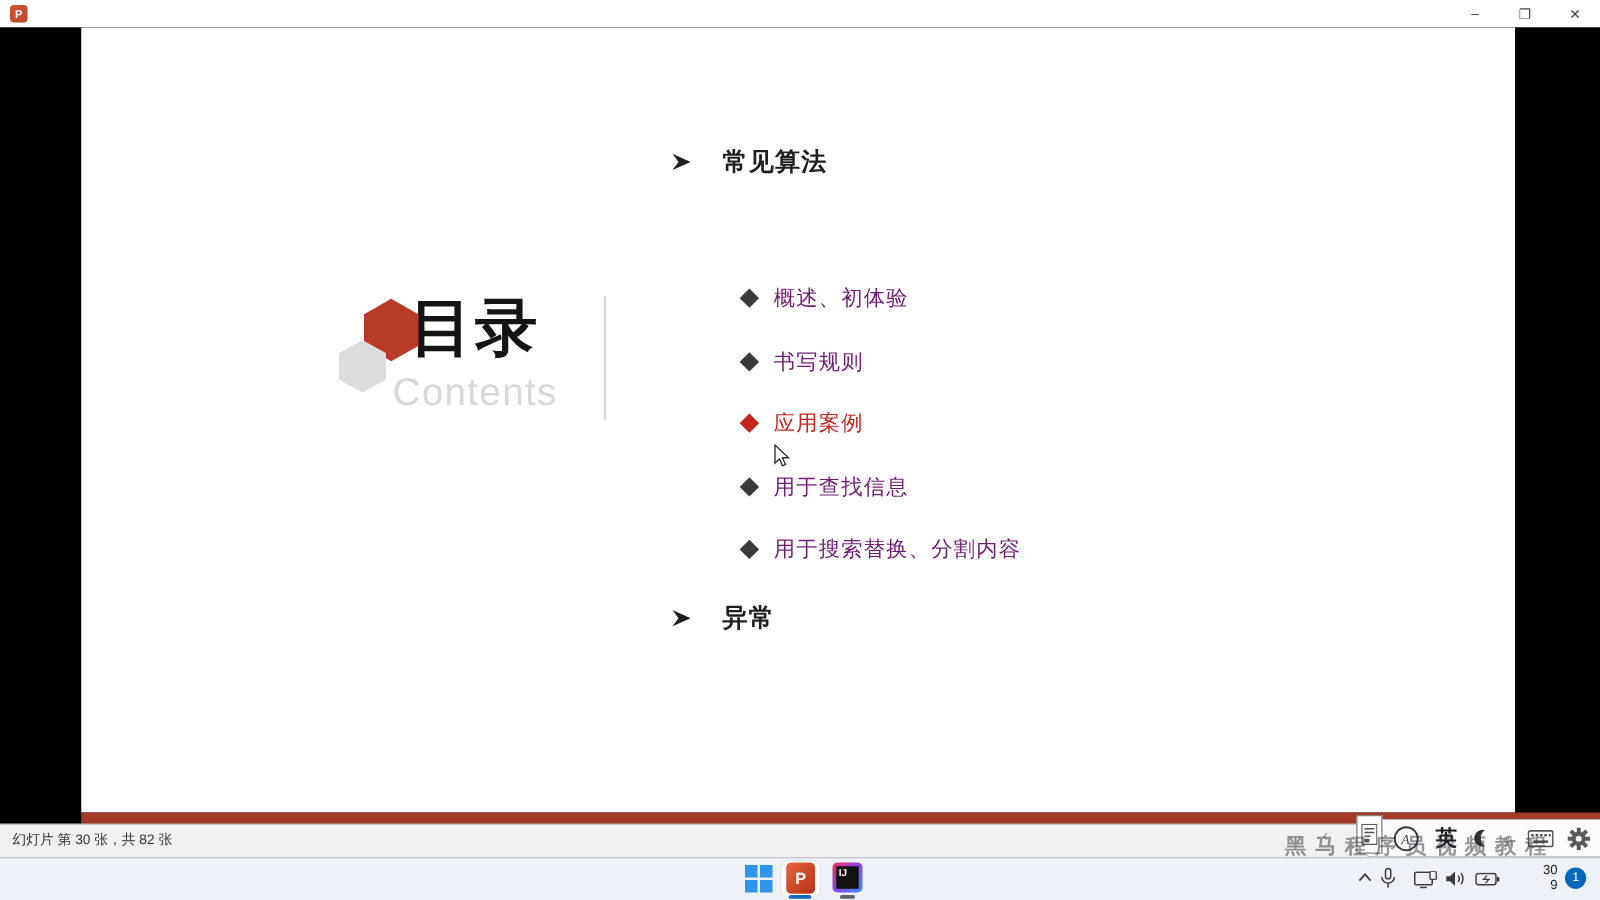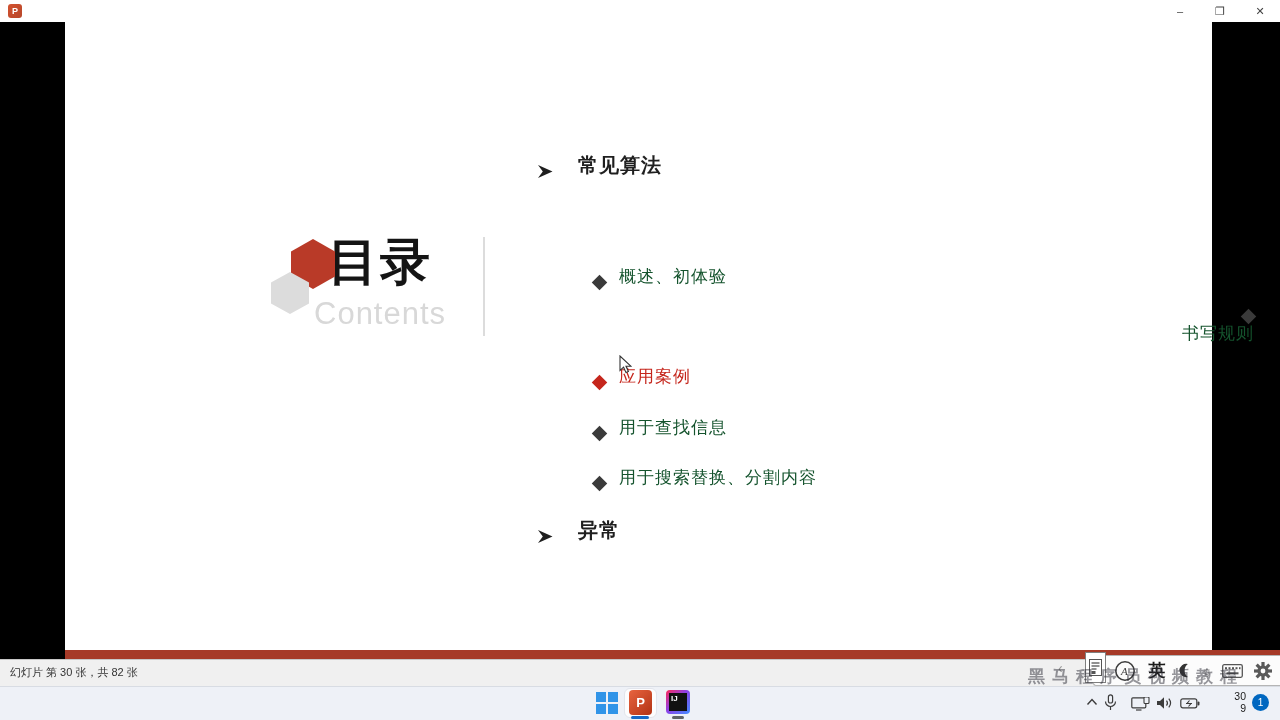--- a/index.html
+++ b/index.html
@@ -23,25 +23,25 @@
 
   
   .hex{clip-path:polygon(50% 0,100% 25%,100% 75%,50% 100%,0 75%,0 25%);}
   .hex-red{left:291px;top:239px;width:44px;height:50px;background:#b93a28;z-index:1;}
   .hex-gray{left:271px;top:272px;width:38px;height:42px;background:#dcdcdc;z-index:2;}
   .logo-title{left:328px;top:234px;font-size:50px;line-height:56px;font-weight:bold;color:#141414;letter-spacing:2px;}
   .logo-sub{left:277px;top:297px;font-size:31px;line-height:34px;color:#d8d8d8;letter-spacing:1px;margin-left:37px;}
   .logo-divider{left:483px;top:237px;width:2px;height:99px;background:#dcdcdc;}
 
   
-  .toc-row{display:flex;align-items:flex-end;height:28px;left:537px;width:660px;margin-top:36px;}
+  .toc-row{display:flex;align-items:center;height:28px;left:537px;width:660px;}
   .toc-row .txt{color:#1f1f1f;}
   .lvl1 .txt{font-size:20px;font-weight:bold;margin-left:24px;letter-spacing:1px;}
   .lvl2{padding-left:57px;}
-  .lvl2 .txt{font-size:17px;margin-left:14px;color:#14532d;letter-spacing:1px;}
+  .lvl2 .txt{font-size:17px;margin-left:14px;color:#701a75;letter-spacing:1px;}
   .diamond{width:11px;height:11px;background:#3a3a3a;transform:rotate(45deg);flex:0 0 auto;}
   .toc-row.hot .diamond{background:#c5261c;}
   .toc-row.hot .txt{color:#c5261c;}
   .arrow-bullet{flex:0 0 auto;display:block;}
 
   
   .statusbar{left:0;top:659px;width:1280px;height:27px;background:#f0f0f0;border-top:1px solid #c7c7c7;box-sizing:border-box;}
   .status-text{left:10px;top:659px;height:27px;line-height:27px;font-size:11px;color:#333;}
 
   
@@ -107,21 +107,21 @@
     <div class="abs toc-row lvl1" style="left:472px;top:93px;">
       <svg class="arrow-bullet" width="17" height="15" viewBox="0 0 17 15">
           <path d="M1 1 L15.5 7.5 L1 14 L5.8 7.5 Z" fill="#1f1f1f"></path>
         </svg>
       <span class="txt">常见算法</span>
     </div>
     <div class="abs toc-row lvl2" style="left:472px;top:202px;">
       <span class="diamond"></span>
       <span class="txt">概述、初体验</span>
     </div>
-    <div class="abs toc-row lvl2" style="left:472px;top:253px;flex-direction:column;">
+    <div class="abs toc-row lvl2" style="left:472px;top:253px;">
       <span class="diamond"></span>
       <span class="txt">书写规则</span>
     </div>
     <div class="abs toc-row lvl2 hot" style="left:472px;top:302px;">
       <span class="diamond"></span>
       <span class="txt">应用案例</span>
     </div>
     <div class="abs toc-row lvl2" style="left:472px;top:353px;">
       <span class="diamond"></span>
       <span class="txt">用于查找信息</span>

